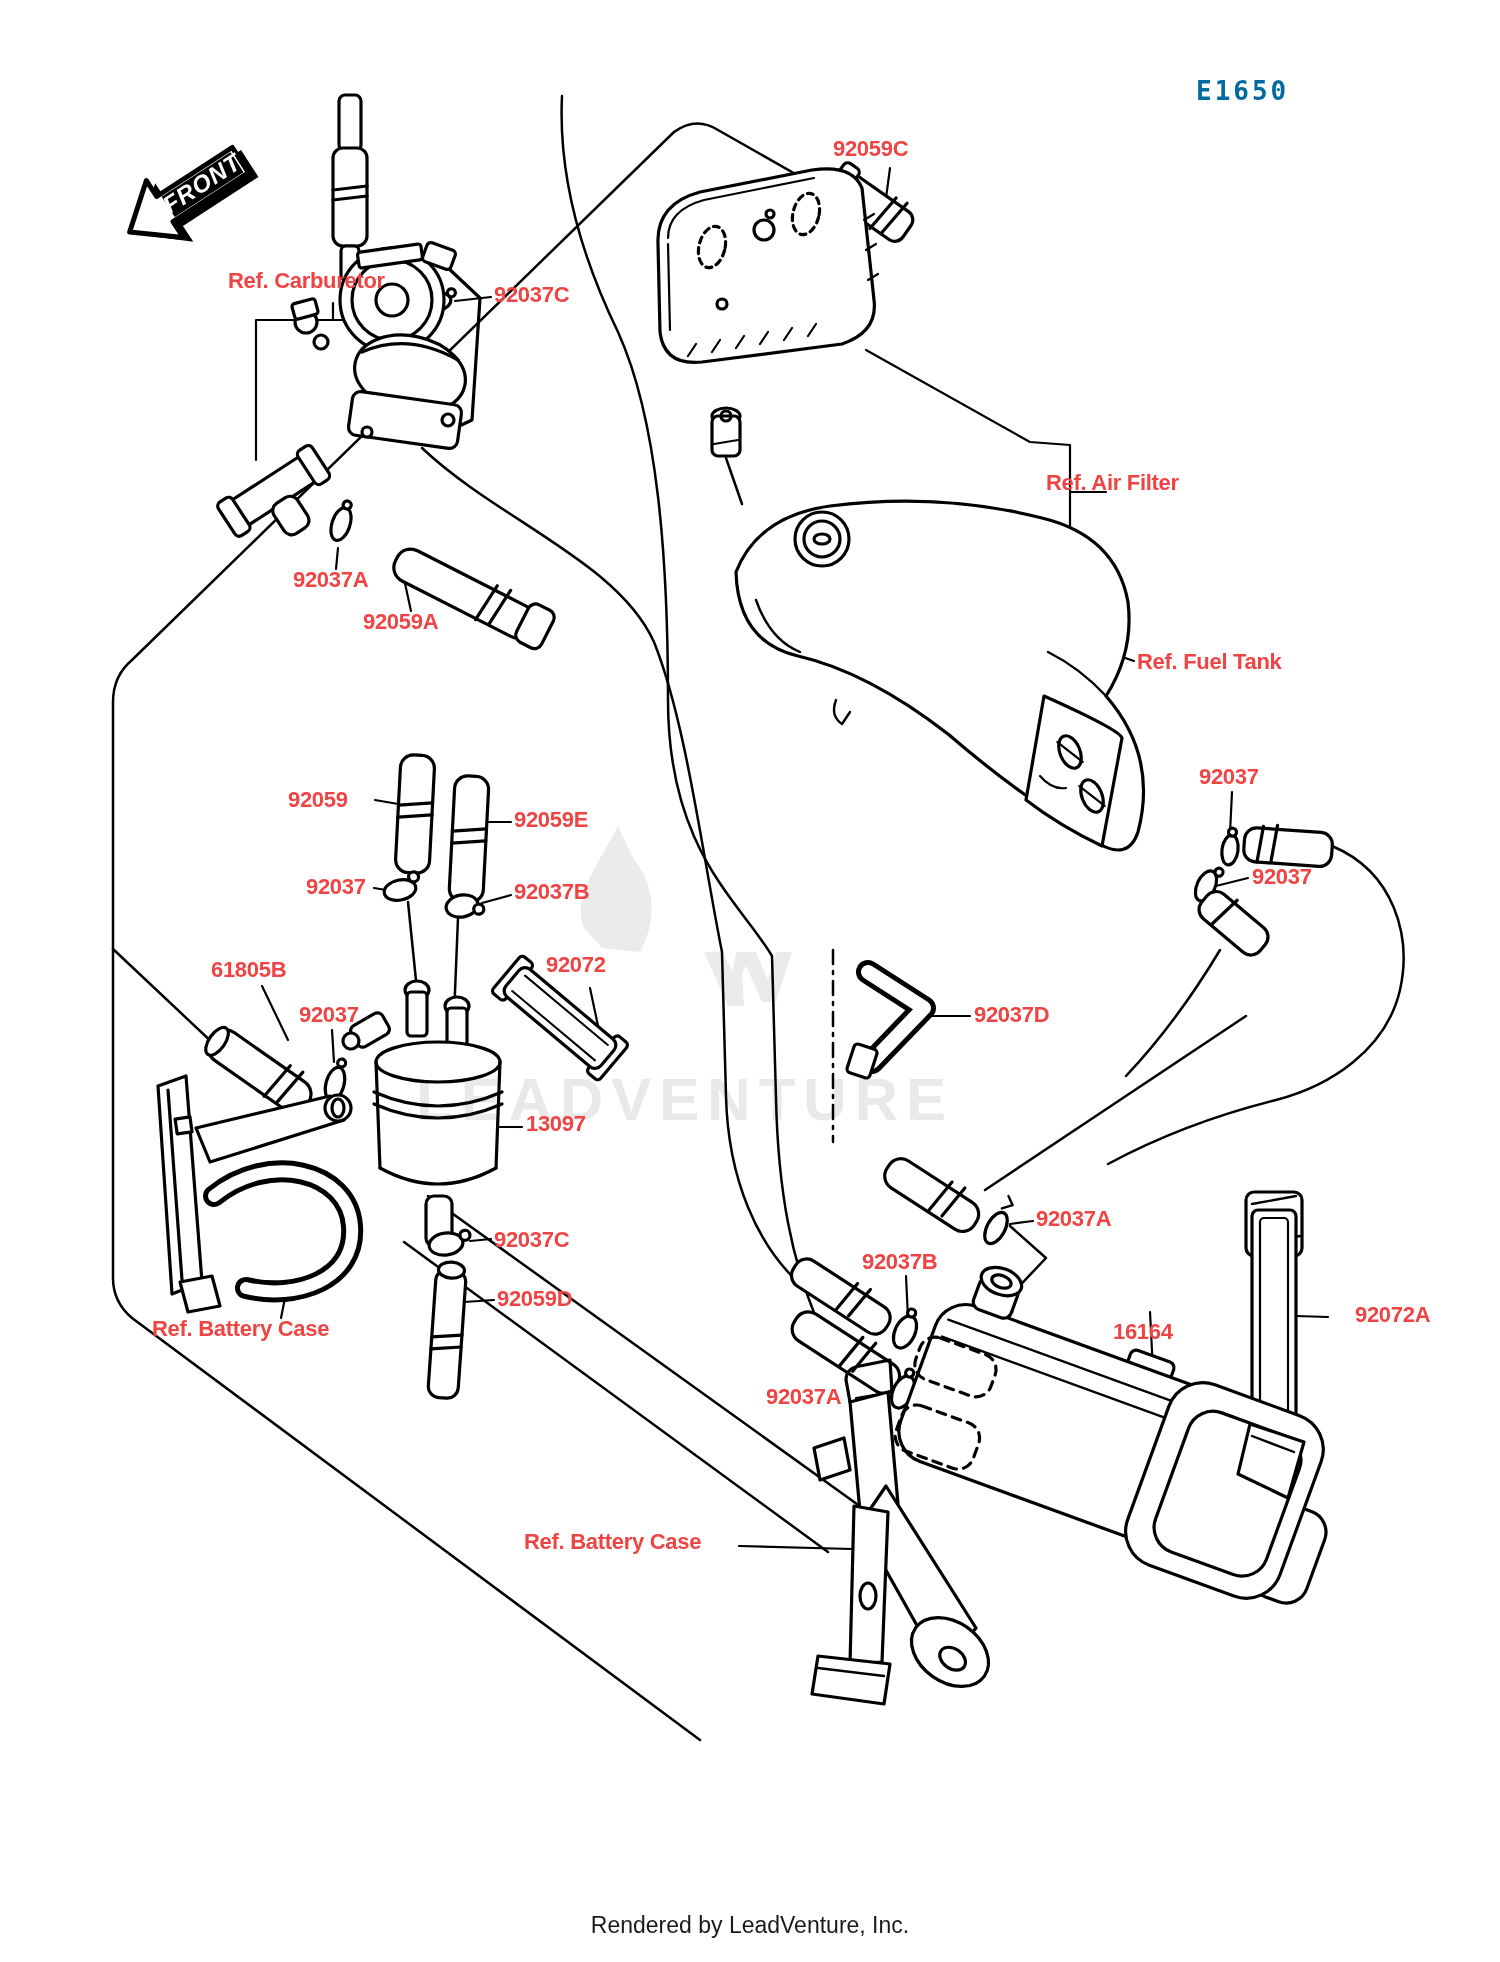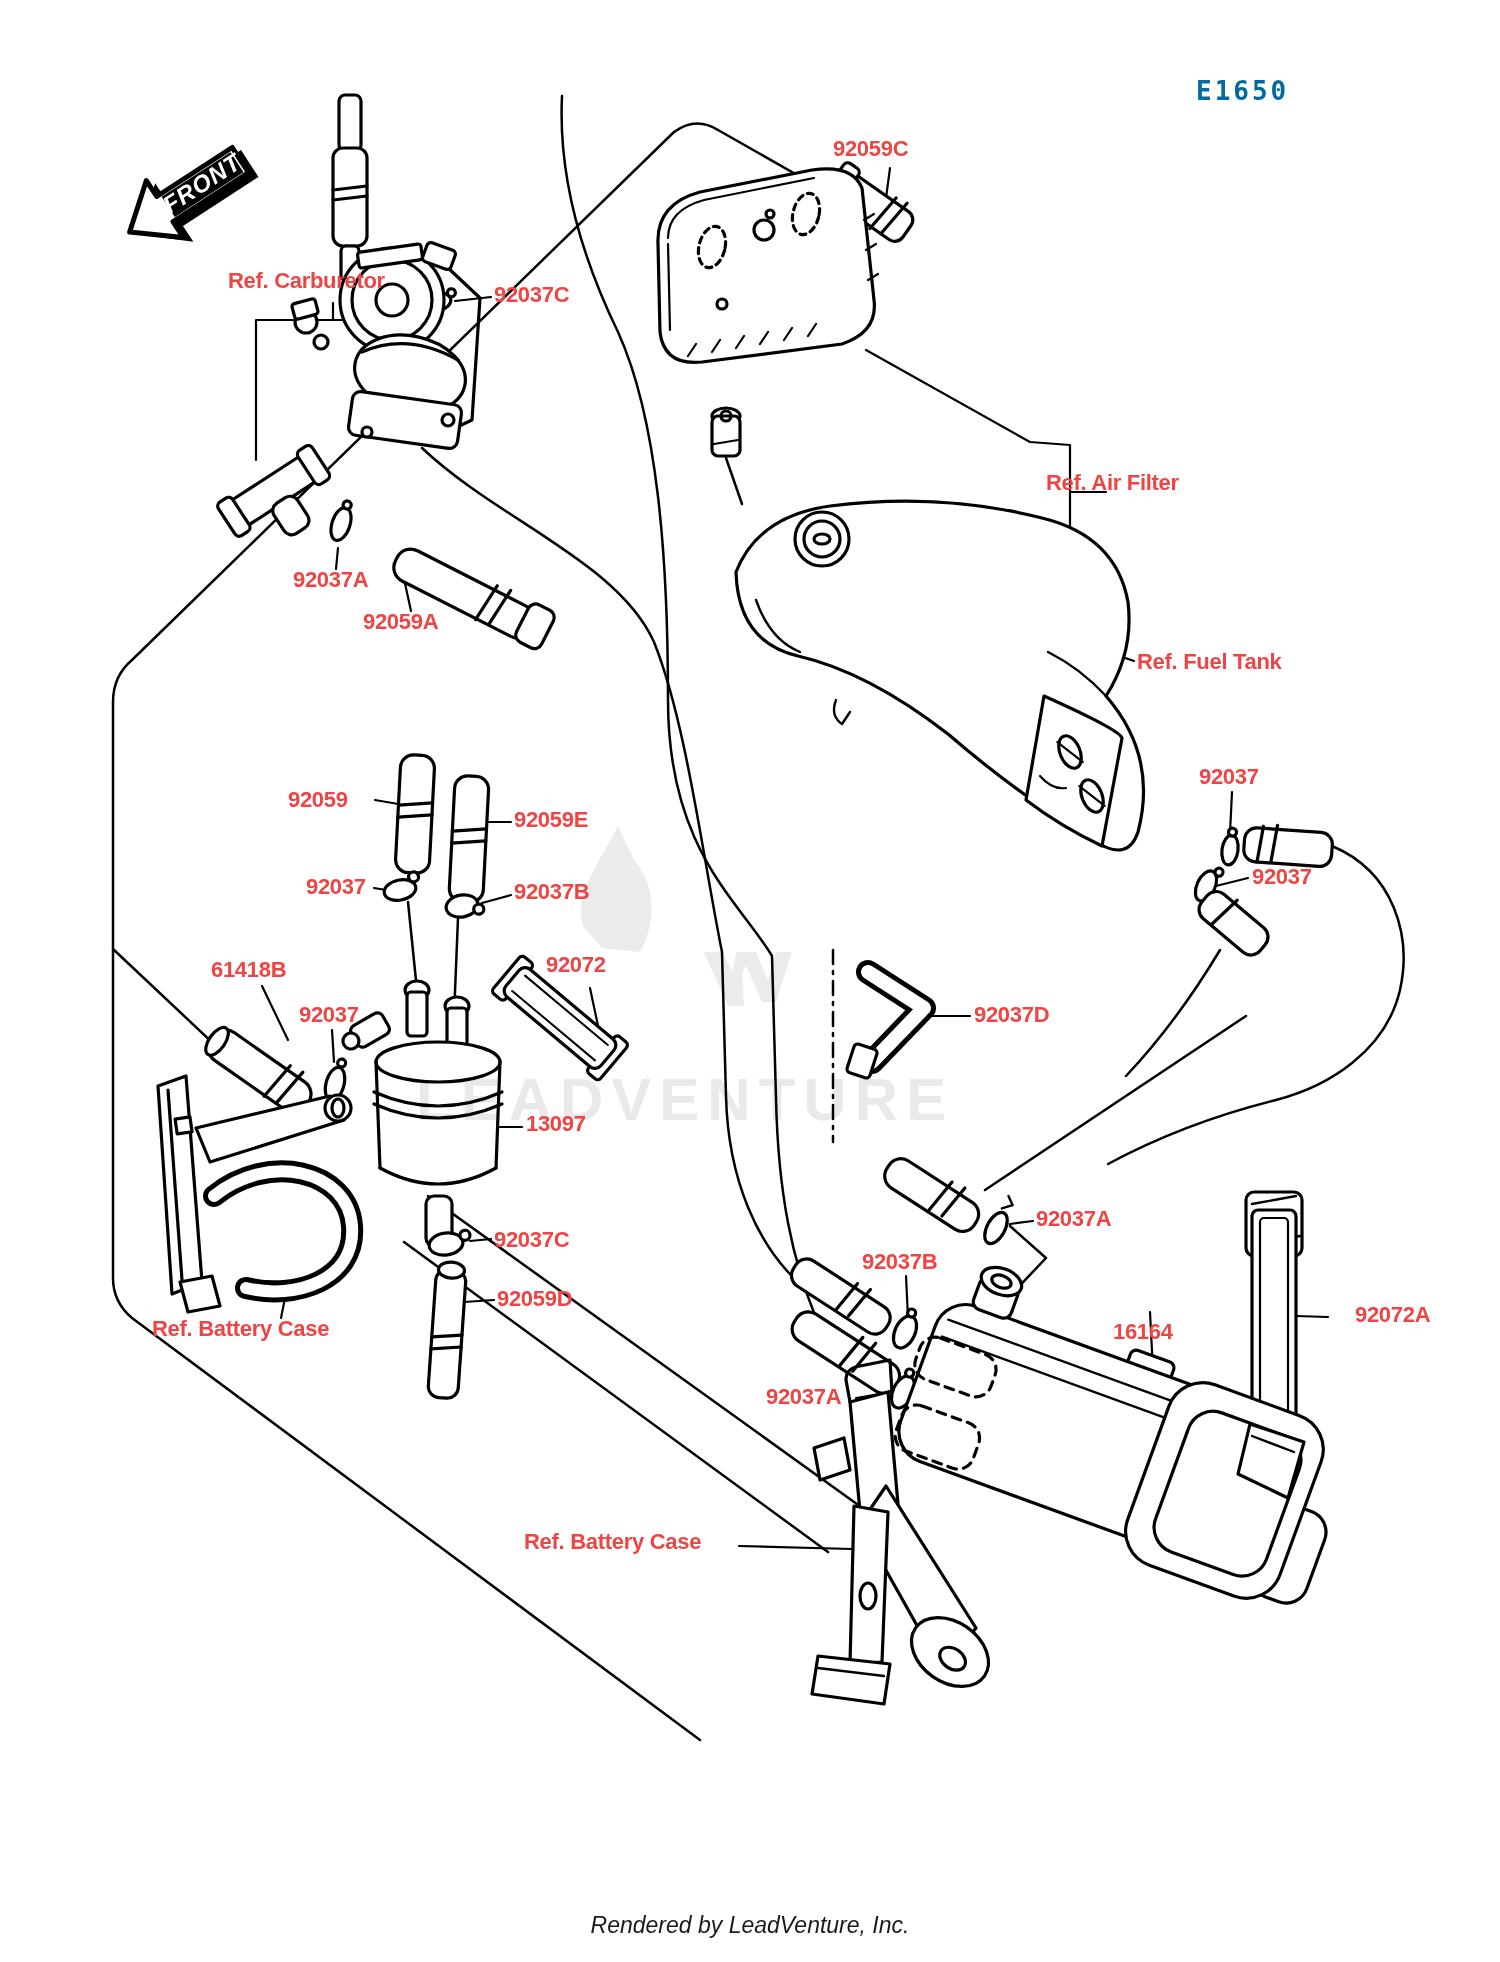--- a/index.html
+++ b/index.html
@@ -4,21 +4,21 @@
 <style>
   html,body{margin:0;padding:0;background:#fff;}
   .canvas{position:relative;width:1500px;height:1962px;background:#ffffff;overflow:hidden;
           font-family:"Liberation Sans",sans-serif;}
   .art{position:absolute;left:0;top:0;}
   .part-label{position:absolute;font-family:"Liberation Sans",sans-serif;font-weight:bold;
               font-size:22px;line-height:1;color:#ef4444;white-space:nowrap;letter-spacing:-0.3px;}
   .page-code{position:absolute;left:1196px;top:76px;font-family:"DejaVu Sans Mono",monospace;
              font-weight:bold;font-size:26px;letter-spacing:3px;color:#0369a1;}
   .footer{position:absolute;left:0;top:1912px;width:100%;text-align:center;
-          font-family:"Liberation Sans",sans-serif;font-size:23px;color:#1a1a1a;font-style:italic;}
+          font-family:"Liberation Sans",sans-serif;font-size:23px;color:#1a1a1a;}
 </style>
 </head>
 <body>
 
 <div class="canvas">
 
 <svg class="art" width="1500" height="1962" viewBox="0 0 1500 1962" stroke-linecap="round" stroke-linejoin="round">
 
   <g fill="#ebebeb" stroke="none">
     <path d="M618,826 C596,868 572,898 584,928 L602,948 L640,952 C660,916 652,880 634,860 C628,846 622,836 618,826 Z"></path>
@@ -346,21 +346,21 @@
       <div class="part-label" style="left: 1046px; top: 472px;">Ref. Air Filter</div>
       <div class="part-label" style="left: 293px; top: 569px;">92037A</div>
       <div class="part-label" style="left: 363px; top: 611px;">92059A</div>
       <div class="part-label" style="left: 1137px; top: 651px;">Ref. Fuel Tank</div>
       <div class="part-label" style="left: 1199px; top: 766px;">92037</div>
       <div class="part-label" style="left: 1252px; top: 866px;">92037</div>
       <div class="part-label" style="left: 288px; top: 789px;">92059</div>
       <div class="part-label" style="left: 514px; top: 809px;">92059E</div>
       <div class="part-label" style="left: 306px; top: 876px;">92037</div>
       <div class="part-label" style="left: 514px; top: 881px;">92037B</div>
-      <div class="part-label" style="left: 211px; top: 959px;">61418B</div>
+      <div class="part-label" style="left: 211px; top: 959px;">61805B</div>
       <div class="part-label" style="left: 299px; top: 1004px;">92037</div>
       <div class="part-label" style="left: 546px; top: 954px;">92072</div>
       <div class="part-label" style="left: 974px; top: 1004px;">92037D</div>
       <div class="part-label" style="left: 526px; top: 1113px;">13097</div>
       <div class="part-label" style="left: 494px; top: 1229px;">92037C</div>
       <div class="part-label" style="left: 497px; top: 1288px;">92059D</div>
       <div class="part-label" style="left: 152px; top: 1318px;">Ref. Battery Case</div>
       <div class="part-label" style="left: 1036px; top: 1208px;">92037A</div>
       <div class="part-label" style="left: 862px; top: 1251px;">92037B</div>
       <div class="part-label" style="left: 1113px; top: 1286px; margin-top: 35px;">16164</div>

